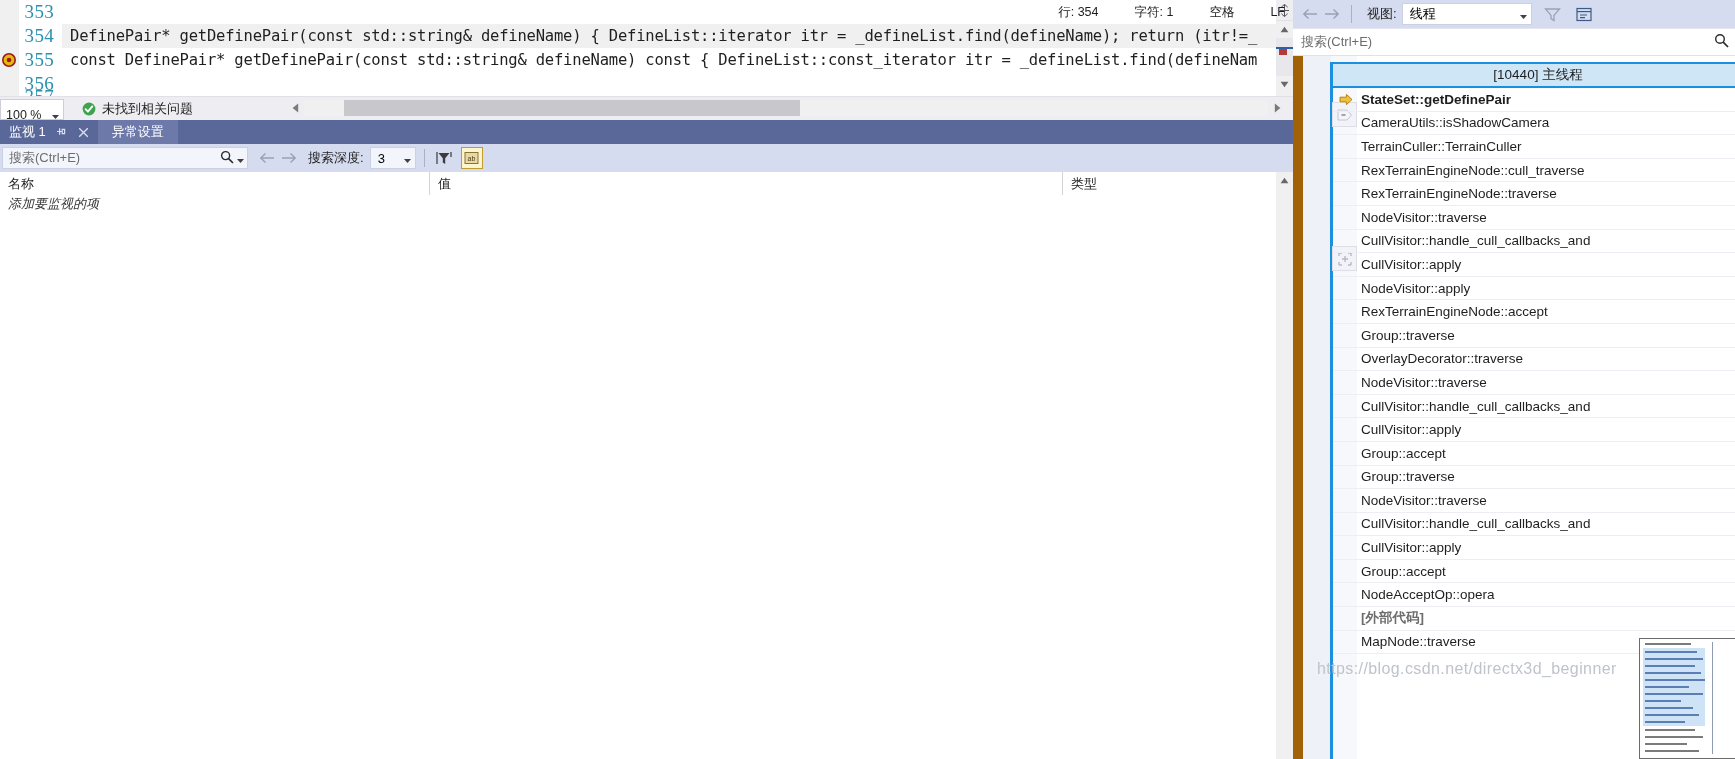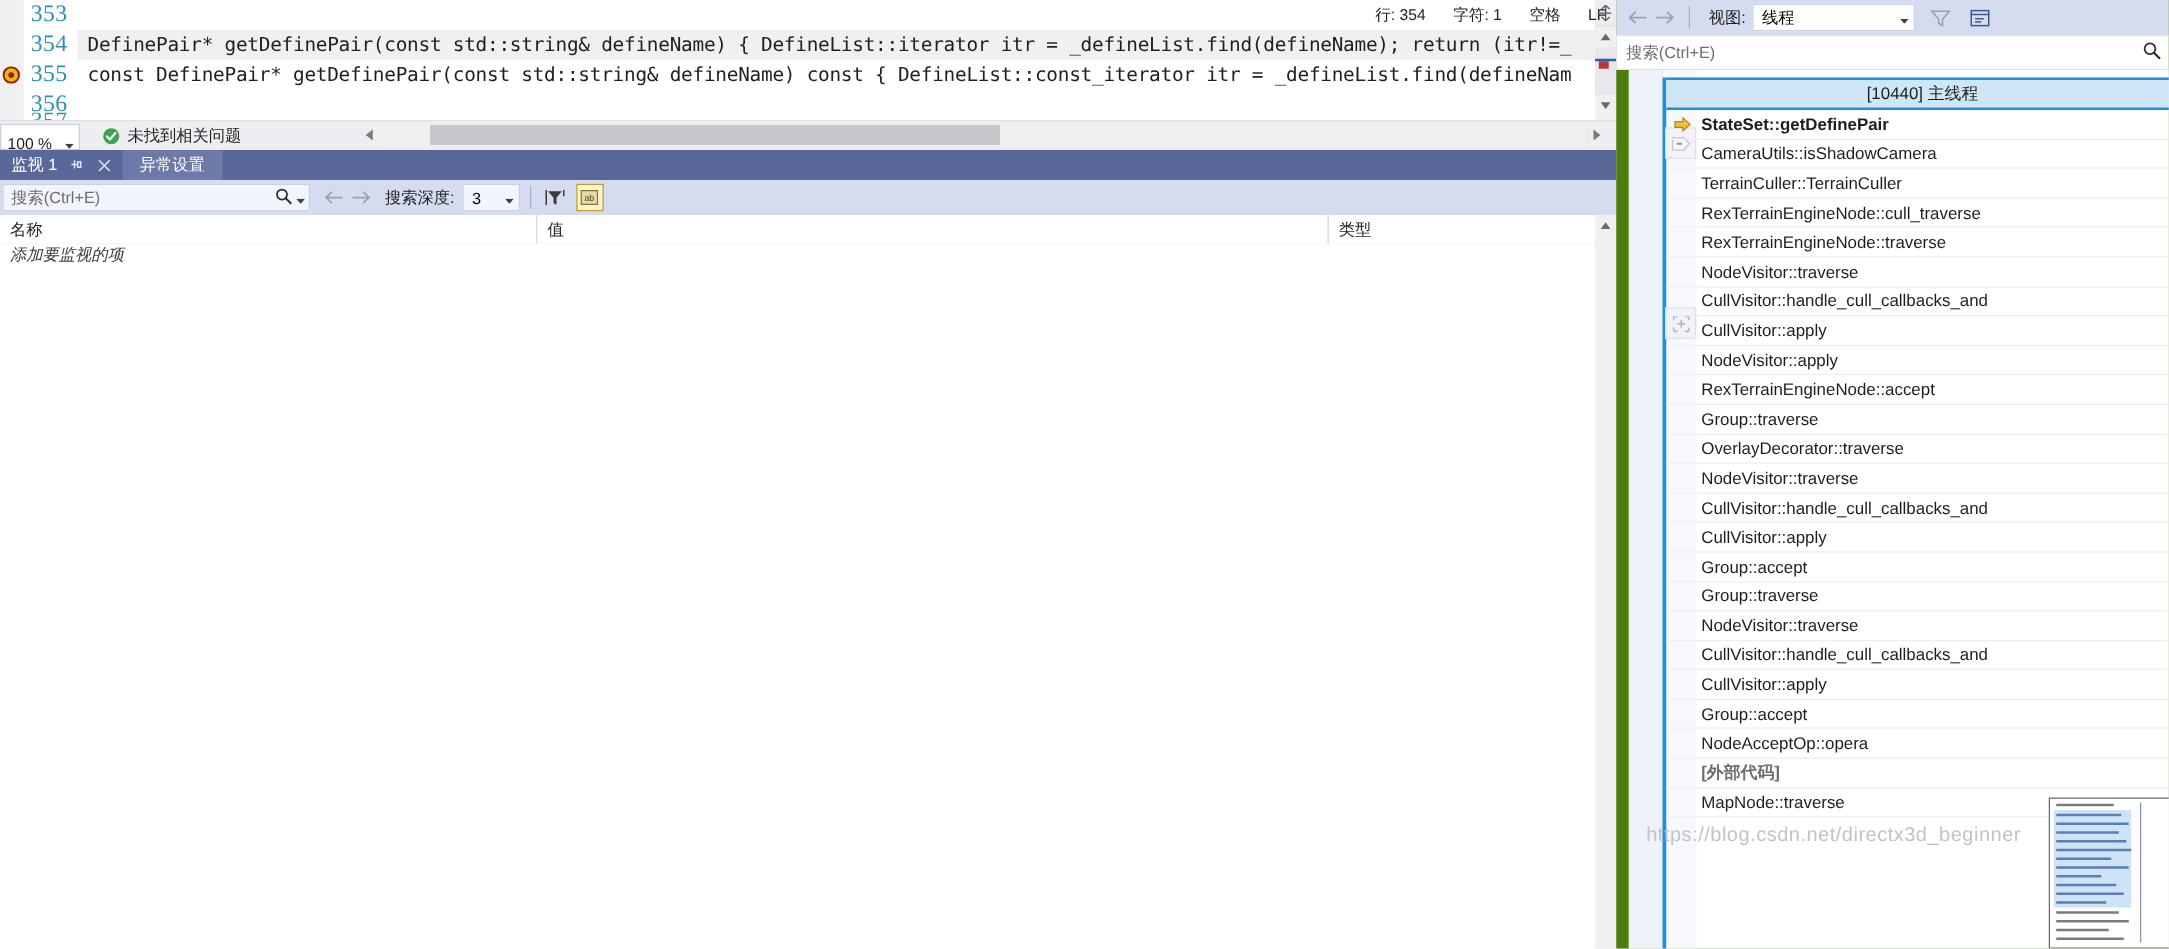--- a/index.html
+++ b/index.html
@@ -181,21 +181,21 @@
     left: 40px; top: 0;
     width: 456px; height: 16px;
     background: #c8c8cc;
   }
   #status-right {
     position: absolute;
     right: 4px; top: 0;
     height: 24px;
     display: flex;
     align-items: center;
-    gap: 22px;
+    gap: 36px;
     font-size: 12.5px;
     color: #1e1e1e;
     padding-right: 4px;
   }
 
   
   #watch-panel {
     position: absolute;
     left: 0; top: 120px;
     width: 1293px;
@@ -339,21 +339,21 @@
     width: 17px; height: 17px;
     display: flex; align-items: center; justify-content: center;
   }
 
   
   #right-panel {
     position: absolute;
     left: 1293px; top: 0;
     width: 442px;
     height: 759px;
-    background: #4d7c0f;
+    background: #a16207;
   }
   #cs-toolbar {
     position: absolute;
     left: 0; top: 0;
     width: 442px; height: 28px;
     background: #d6dcf0;
     display: flex;
     align-items: center;
   }
   .cs-view-label {

